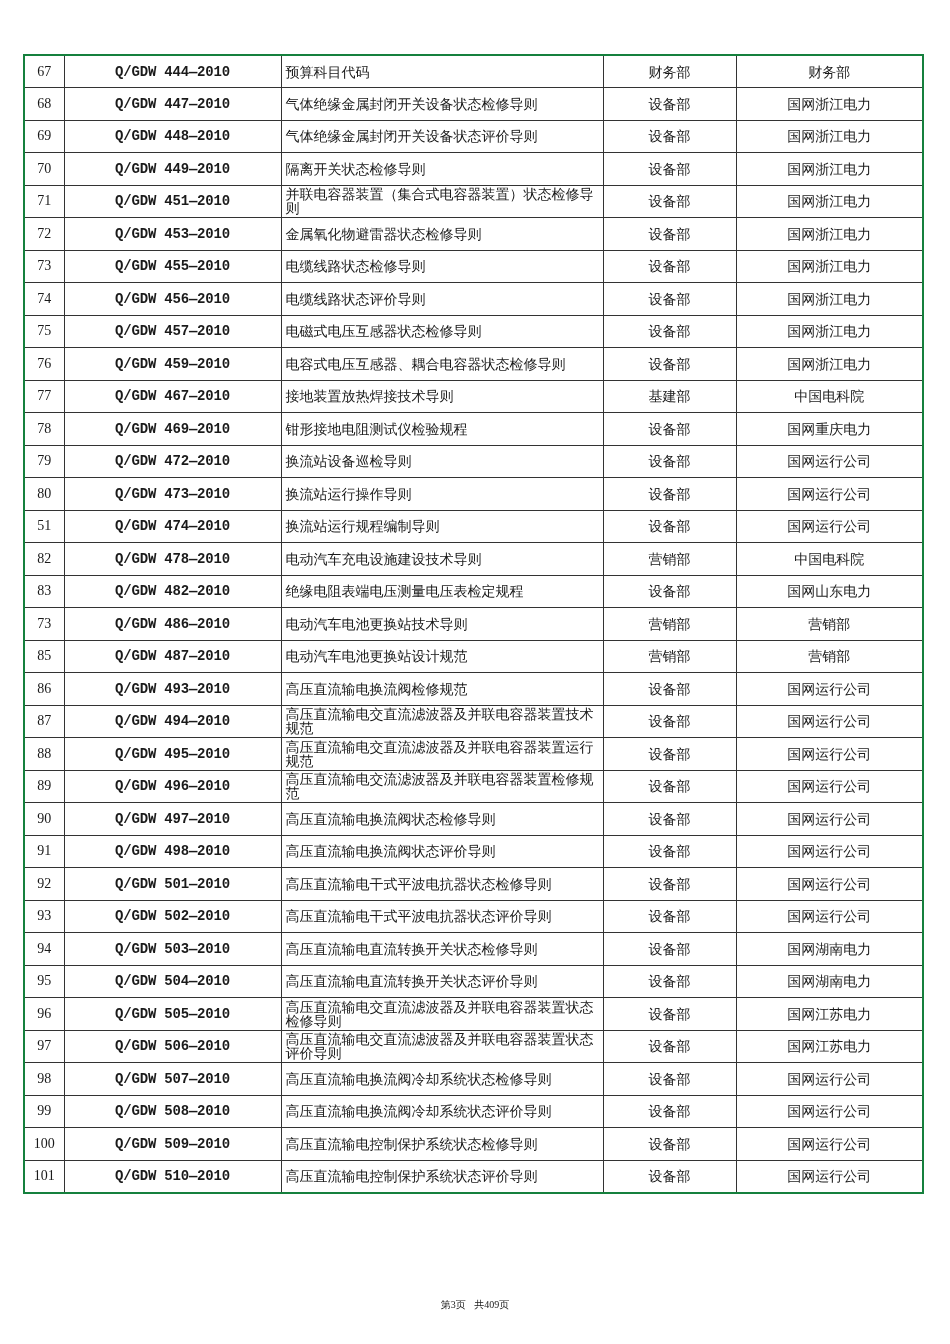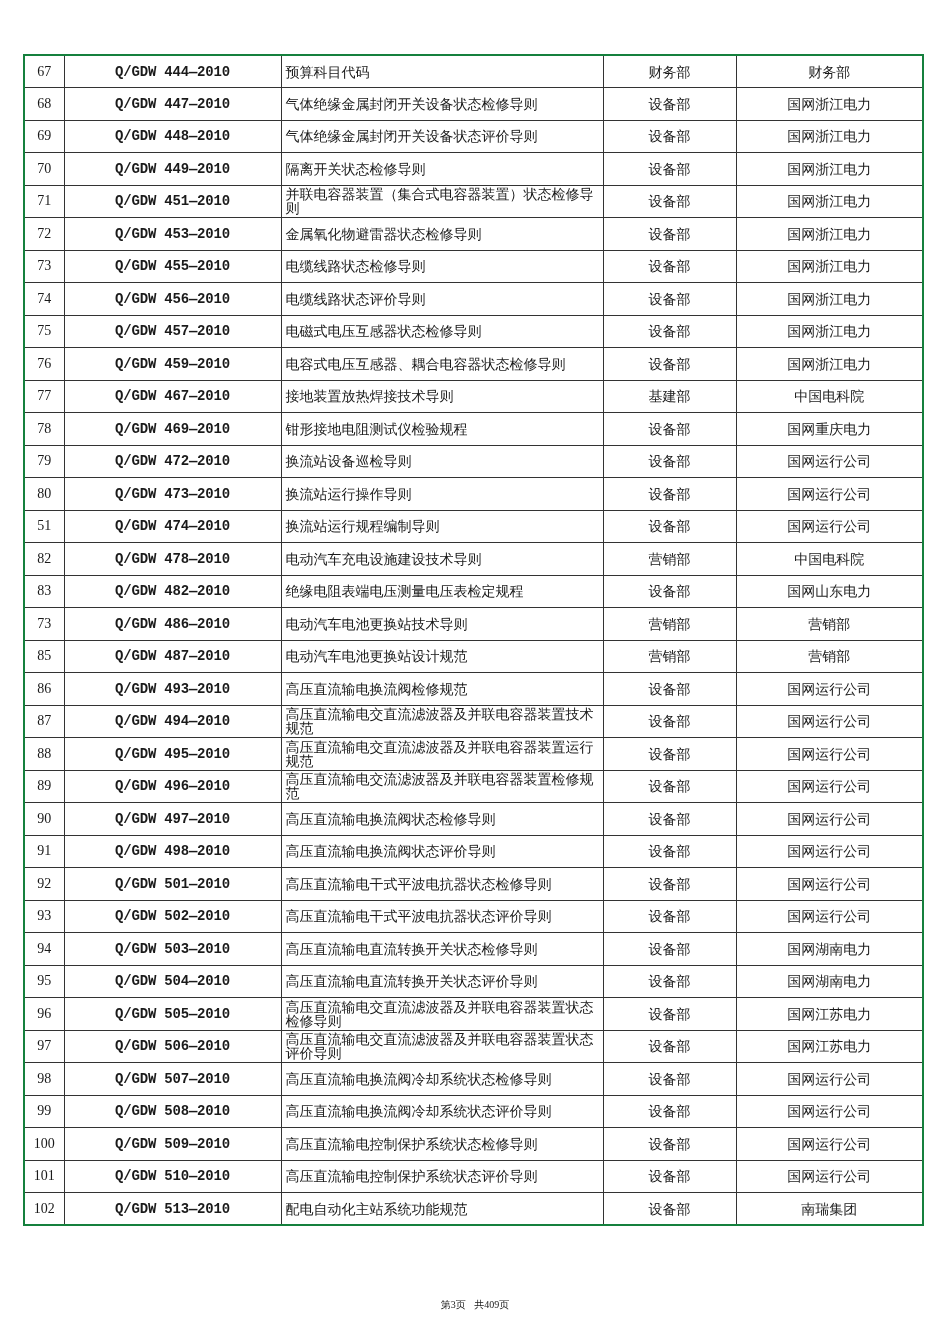--- a/index.html
+++ b/index.html
@@ -272,27 +272,20 @@
           <td class="c-dept">设备部</td>
           <td class="c-unit">国网运行公司</td>
         </tr>
         <tr>
           <td class="c-no">101</td>
           <td class="c-code">Q/GDW 510—2010</td>
           <td class="c-name">高压直流输电控制保护系统状态评价导则</td>
           <td class="c-dept">设备部</td>
           <td class="c-unit">国网运行公司</td>
         </tr>
-        <tr>
-          <td class="c-no">102</td>
-          <td class="c-code">Q/GDW 513—2010</td>
-          <td class="c-name">配电自动化主站系统功能规范</td>
-          <td class="c-dept">设备部</td>
-          <td class="c-unit">南瑞集团</td>
-        </tr>
       </tbody>
   </table>
 
   <div class="footer">
     <span>第3页</span>
     <span>共409页</span>
   </div>
 </div>
 
 </body></html>

